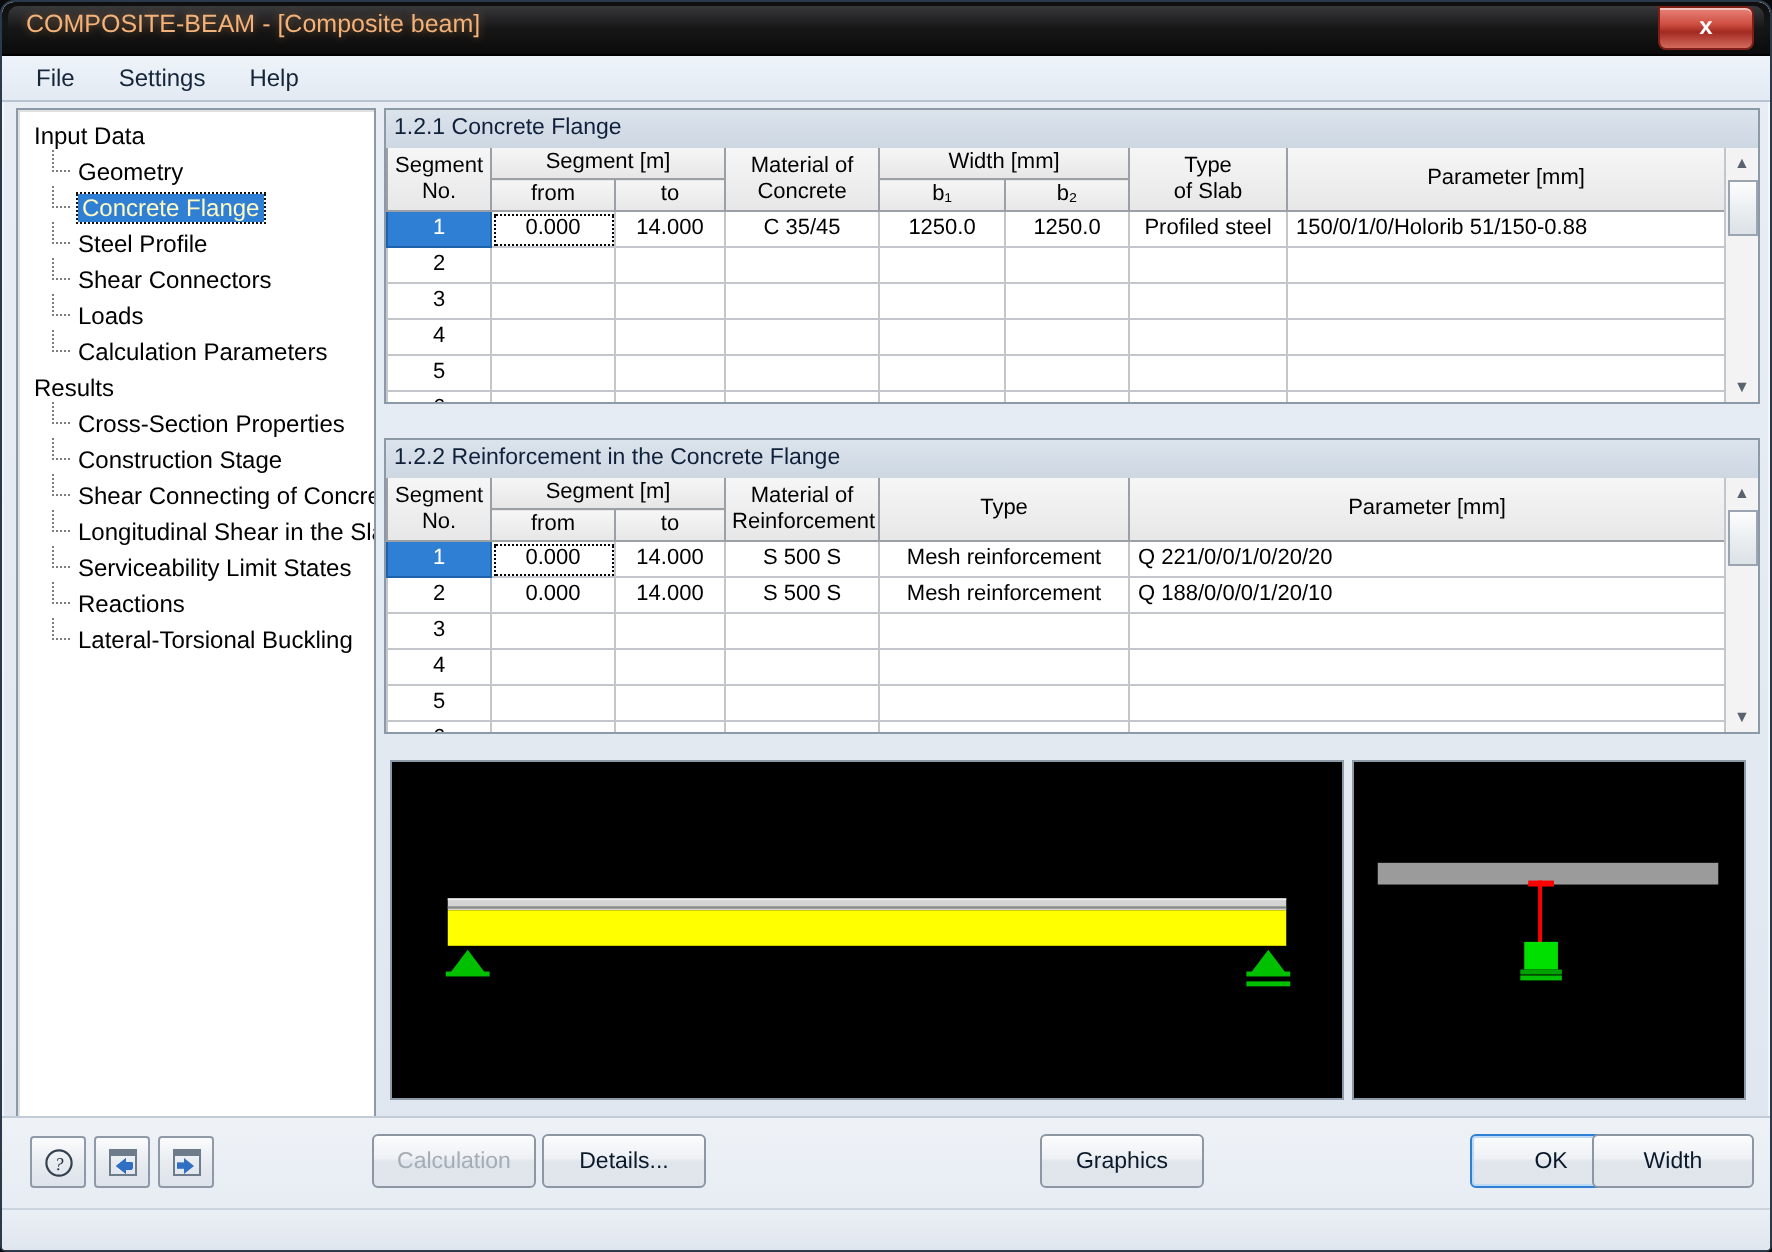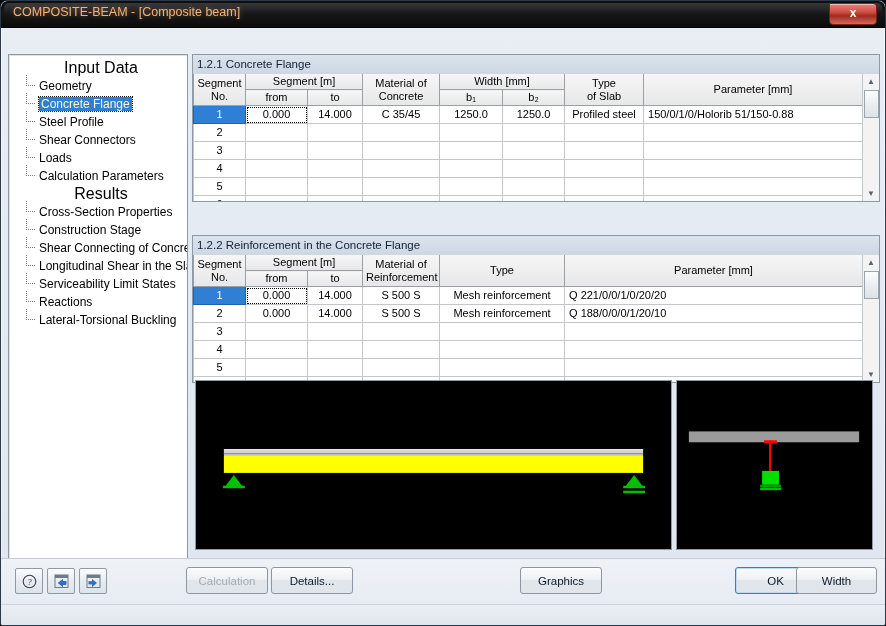--- a/index.html
+++ b/index.html
@@ -54,21 +54,21 @@
   .menu-item{padding:3px 9px;font-size:12px;color:#16263a;cursor:pointer;border-radius:2px;}
   
   .content{position:absolute;left:0;top:49px;right:0;bottom:0;}
   .sidebar{
     position:absolute;left:7px;top:4px;width:178px;height:508px;
     background:#fff;border:1px solid #8c9aa8;
     box-shadow:inset 1px 1px 0 rgba(0,0,0,.12);
     overflow:hidden;
   }
   .tree{padding:4px 0 0 6px;}
-  .tree-root{font-size:16px;line-height:16px;padding:1px 2px;white-space:nowrap;cursor:pointer;text-align:center;}
+  .tree-root{font-size:12px;line-height:16px;padding:1px 2px;white-space:nowrap;cursor:pointer;}
   .tree-child{
     font-size:12px;line-height:16px;padding:1px 2px 1px 0;margin-left:10px;
     white-space:nowrap;cursor:pointer;position:relative;padding-left:14px;
   }
   .tree-child:before{
     content:"";position:absolute;left:1px;top:8px;width:9px;height:1px;
     border-top:1px dotted #7c7c7c;
   }
   .tree-child:after{
     content:"";position:absolute;left:1px;top:-2px;width:1px;height:11px;
@@ -173,20 +173,25 @@
 <body>
 
 <div class="window">
 
   <div class="titlebar">
     <div class="tbar-inner"></div>
     <div class="title-text">COMPOSITE-BEAM - [Composite beam]</div>
     <div class="closebtn">x</div>
   </div>
 
+  <div class="menubar">
+    <div class="menu-item">File</div>
+    <div class="menu-item">Settings</div>
+    <div class="menu-item">Help</div>
+  </div>
 
   <div class="content">
 
     <div class="sidebar">
       <div class="tree">
         <div class="tree-root">Input Data</div>
         <div class="tree-child"><span>Geometry</span></div>
         <div class="tree-child sel"><span>Concrete Flange</span></div>
         <div class="tree-child"><span>Steel Profile</span></div>
         <div class="tree-child"><span>Shear Connectors</span></div>
@@ -306,21 +311,21 @@
             </tbody>
           </table>
         </div>
         <div class="vscroll" style="top:19px;">
           <div class="vs-arrow">▲</div>
           <div class="vs-thumb"></div>
           <div class="vs-arrow down">▼</div>
         </div>
       </div>
 
-      <div class="panel" style="position:absolute;left:0;top:181px;width:688px;height:148px;">
+      <div class="panel" style="position:absolute;left:0;top:165px;width:688px;height:148px;">
         <div class="panel-title">1.2.2 Reinforcement in the Concrete Flange</div>
         <div style="position:absolute;left:0;top:19px;right:16px;bottom:0;overflow:hidden;">
           <table class="grid">
             <colgroup>
               <col style="width:52px">
                 <col style="width:62px">
                 <col style="width:55px">
               <col style="width:77px">
                 <col style="width:125px">
                 <col>

